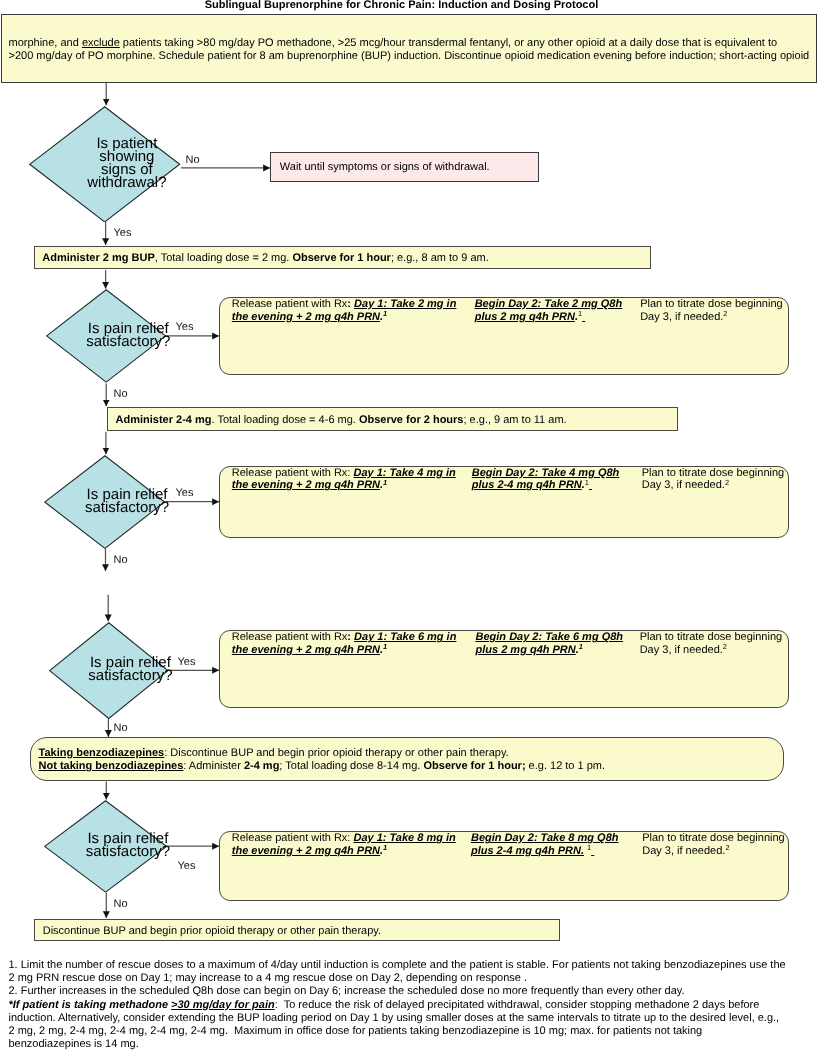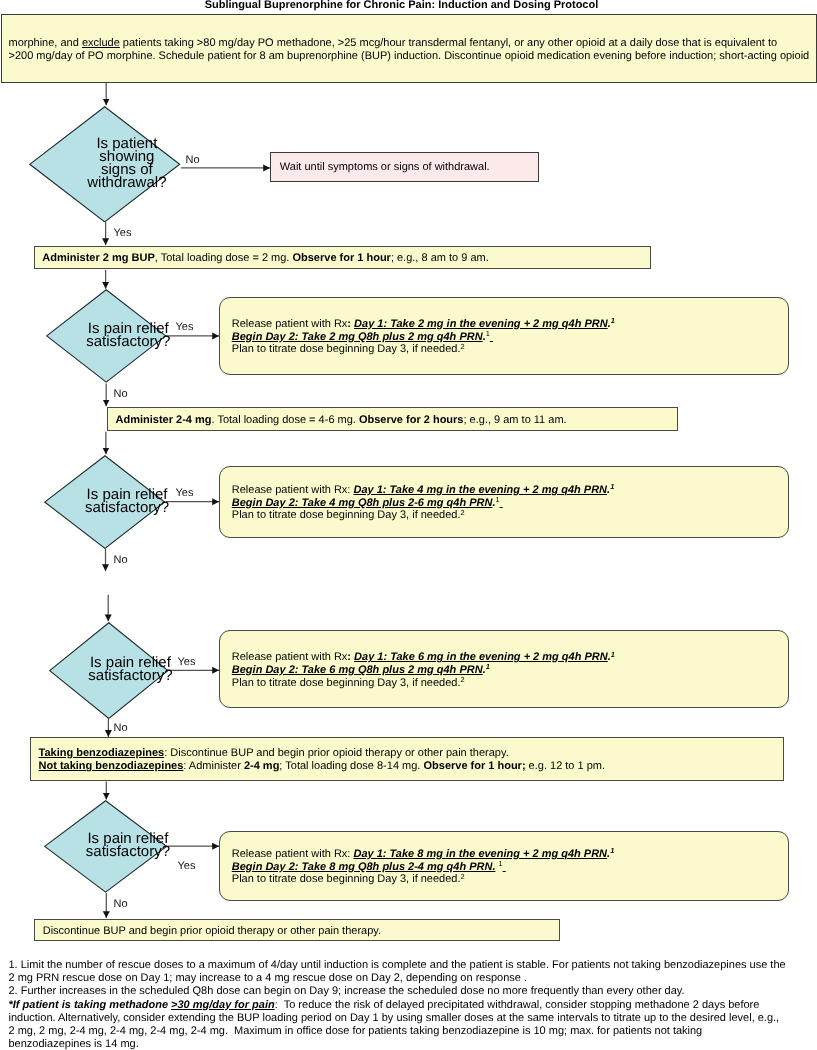--- a/index.html
+++ b/index.html
@@ -25,21 +25,21 @@
   
   .yrect{background:#fafacd;border:1.2px solid #4a4a42;box-sizing:border-box;}
   .prect{background:#fce9e9;border:1.2px solid #3a3a3a;box-sizing:border-box;}
   .yround{background:#fafacd;border:1.2px solid #4a4a42;box-sizing:border-box;
       border-radius:11px;}
   .boxtext{font-size:11px;line-height:14px;}
 
   .diamond svg{display:block;}
   .dtext{display:flex;flex-direction:column;align-items:center;justify-content:center;}
   .dlabel{font-size:15px;line-height:12.85px;display:block;white-space:nowrap;padding-left:44px;}
-  .rxtext{display:flex;flex-direction:column;justify-content:center;line-height:12.7px;}
+  .rxtext{display:flex;flex-direction:row;justify-content:center;line-height:12.7px;}
   .benzotext{display:flex;flex-direction:column;justify-content:center;line-height:13.3px;}
 
   .lbl{position:absolute;font-size:11px;color:#111;}
 
   
   #footnotes{left:8.5px;top:959px;width:806px;font-size:11px;line-height:13.2px;white-space:nowrap;}
 
   b,strong{font-weight:bold;}
   u{text-decoration:underline;}
   .bu{font-weight:bold;text-decoration:underline;}
@@ -140,21 +140,21 @@
       <span class="dlabel">Is pain relief</span>
       <span class="dlabel">satisfactory?</span>
     </div>
   </div>
   <div class="abs lbl" style="left:175.5px;top:487px;">Yes</div>
   <div class="abs lbl" style="left:113.5px;top:553.5px;">No</div>
 
   <div class="abs yround" style="left:219.3px;top:465.6px;width:569.5px;height:72.7px;">
     <div class="abs boxtext rxtext" style="left:11.5px;top:0;height:72.7px;">
       <div>Release patient with Rx: <span class="biu">Day 1: Take 4 mg in the evening + 2 mg q4h PRN</span><span class="bi">.</span><span class="bi"><sup>1</sup></span></div>
-      <div><span class="biu">Begin Day 2: Take 4 mg Q8h plus 2-6 mg q4h PRN</span><span class="bi">.</span><sup>1</sup><u>&nbsp;</u></div>
+      <div><span class="biu">Begin Day 2: Take 4 mg Q8h plus 2-4 mg q4h PRN</span><span class="bi">.</span><sup>1</sup><u>&nbsp;</u></div>
       <div>Plan to titrate dose beginning Day 3, if needed.<sup>2</sup></div>
     </div>
   </div>
 
 
   <div class="abs diamond" style="left:48.6px;top:621.7px;width:119.6px;height:97.2px;">
     <svg width="119.6" height="97.2" viewBox="0 0 119.6 97.2">
       <polygon points="59.8,0.7 118.9,48.6 59.8,96.5 0.7,48.6" fill="#b7e1e4" stroke="#1f2b2c" stroke-width="1.1"></polygon>
     </svg>
     <div class="abs dtext" style="left:0;top:0;width:119.6px;height:97.2px;">
@@ -166,21 +166,21 @@
   <div class="abs lbl" style="left:113.5px;top:721.5px;">No</div>
 
   <div class="abs yround" style="left:219.3px;top:630.4px;width:569.5px;height:77.9px;">
     <div class="abs boxtext rxtext" style="left:11.5px;top:0;height:77.9px;">
       <div>Release patient with Rx<b>:</b> <span class="biu">Day 1: Take 6 mg in the evening + 2 mg q4h PRN</span><span class="bi">.</span><span class="bi"><sup>1</sup></span></div>
       <div><span class="biu">Begin Day 2: Take 6 mg Q8h plus 2 mg q4h PRN</span><span class="bi">.</span><span class="bi"><sup>1</sup></span></div>
       <div>Plan to titrate dose beginning Day 3, if needed.<sup>2</sup></div>
     </div>
   </div>
 
-  <div class="abs yrect" style="left:30px;top:737.3px;width:754.2px;height:43.8px;">
+  <div class="abs yrect" style="left:30px;top:737.3px;width:754.2px;height:43.8px;border-radius:17px;">
     <div class="abs boxtext benzotext" style="left:7.5px;top:0;height:43.8px;">
       <div><span class="bu">Taking benzodiazepines</span>: Discontinue BUP and begin prior opioid therapy or other pain therapy.</div>
       <div><span class="bu">Not taking benzodiazepines</span>: Administer <b>2-4 mg</b>; Total loading dose 8-14 mg. <b>Observe for 1 hour;</b> e.g. 12 to 1 pm.</div>
     </div>
   </div>
 
   <div class="abs diamond" style="left:44.3px;top:799.8px;width:123.2px;height:92.8px;">
     <svg width="123.2" height="92.8" viewBox="0 0 123.2 92.8">
       <polygon points="61.6,0.7 122.5,46.4 61.6,92.1 0.7,46.4" fill="#b7e1e4" stroke="#1f2b2c" stroke-width="1.1"></polygon>
     </svg>
@@ -203,21 +203,21 @@
   <div class="abs yrect" style="left:34.2px;top:918.5px;width:525.5px;height:22.2px;">
     <div class="abs boxtext" style="left:7.5px;top:0;height:22.2px;line-height:22.2px;">Discontinue BUP and begin prior opioid therapy or other pain therapy.</div>
   </div>
 
   <div class="abs" id="footnotes">
     <div>
       <div>1. Limit the number of rescue doses to a maximum of 4/day until induction is complete and the patient is stable. For patients not taking benzodiazepines use the</div>
       <div>2 mg PRN rescue dose on Day 1; may increase to a 4 mg rescue dose on Day 2, depending on response .</div>
     </div>
     <div>
-      <div>2. Further increases in the scheduled Q8h dose can begin on Day 9; increase the scheduled dose no more frequently than every other day.</div>
+      <div>2. Further increases in the scheduled Q8h dose can begin on Day 6; increase the scheduled dose no more frequently than every other day.</div>
     </div>
     <div>
       <div><span class="bi">*If patient is taking methadone <u>&gt;30 mg/day for pain</u></span>:&nbsp; To reduce the risk of delayed precipitated withdrawal, consider stopping methadone 2 days before</div>
       <div>induction. Alternatively, consider extending the BUP loading period on Day 1 by using smaller doses at the same intervals to titrate up to the desired level, e.g.,</div>
       <div>2 mg, 2 mg, 2-4 mg, 2-4 mg, 2-4 mg, 2-4 mg.&nbsp; Maximum in office dose for patients taking benzodiazepine is 10 mg; max. for patients not taking</div>
       <div>benzodiazepines is 14 mg.</div>
     </div>
   </div>
 
 </div>

